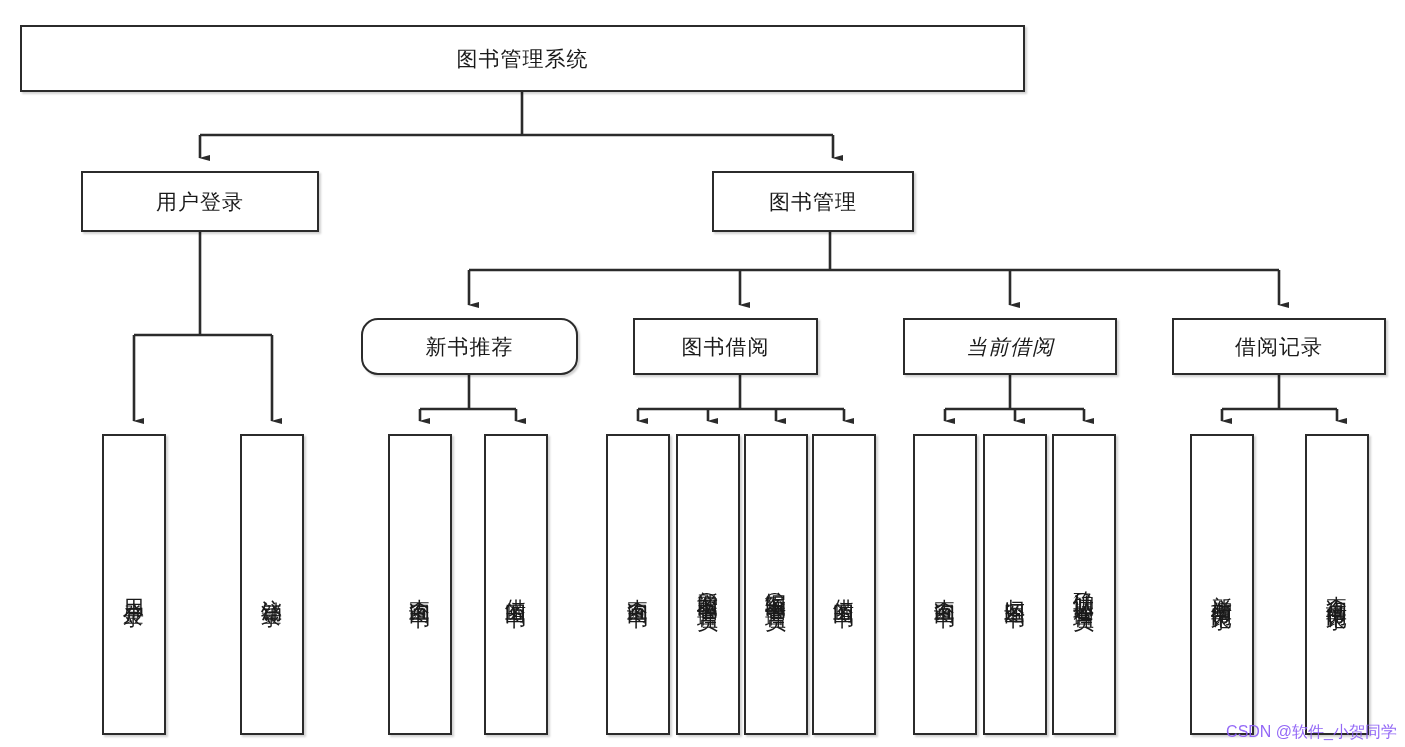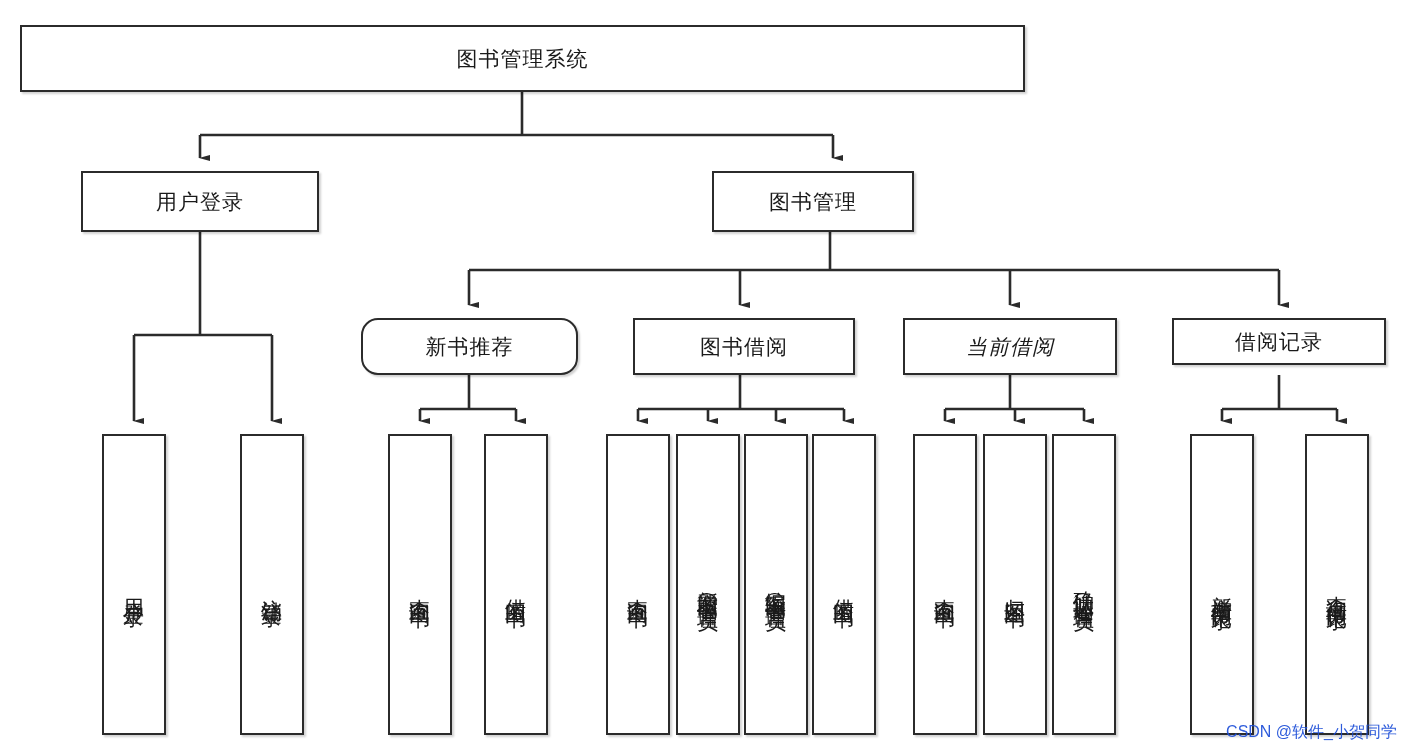--- a/index.html
+++ b/index.html
@@ -58,21 +58,21 @@
     position: absolute;
     left: 0; top: 0;
     width: 1405px;
     height: 747px;
     pointer-events: none;
   }
   #watermark {
     position: absolute;
     right: 8px;
     bottom: 4px;
-    color: #1d4ed8;
+    color: #8b5cf6;
     font-size: 16px;
     white-space: nowrap;
     opacity: 0.92;
     margin-top: 15px;
   }
 </style>
 </head>
 <body>
 
 <div id="diagram-root">
@@ -134,27 +134,27 @@
   <div class="node-box" style="left: 81px; top: 171px; width: 238px; height: 61px;">
     <span class="node-label-h">用户登录</span>
   </div>
   <div class="node-box" style="left: 712px; top: 171px; width: 202px; height: 61px;">
     <span class="node-label-h">图书管理</span>
   </div>
 
   <div class="node-box" style="left: 361px; top: 318px; width: 217px; height: 57px; border-radius: 17px;">
     <span class="node-label-h">新书推荐</span>
   </div>
-  <div class="node-box" style="left: 633px; top: 318px; width: 222px; height: 57px;">
+  <div class="node-box" style="left: 633px; top: 318px; width: 185px; height: 57px;">
     <span class="node-label-h">图书借阅</span>
   </div>
   <div class="node-box" style="left: 903px; top: 318px; width: 214px; height: 57px; font-style: italic;">
     <span class="node-label-h">当前借阅</span>
   </div>
-  <div class="node-box" style="left: 1172px; top: 318px; width: 214px; height: 47px;">
+  <div class="node-box" style="left: 1172px; top: 318px; width: 214px; height: 57px;">
     <span class="node-label-h">借阅记录</span>
   </div>
 
   <div class="node-box" style="left: 102px; top: 434px; width: 64px; height: 301px;">
     <span class="node-label-v">用户登录</span>
   </div>
   <div class="node-box" style="left: 240px; top: 434px; width: 64px; height: 301px;">
     <span class="node-label-v">注销登录</span>
   </div>
   <div class="node-box" style="left: 388px; top: 434px; width: 64px; height: 301px;">

